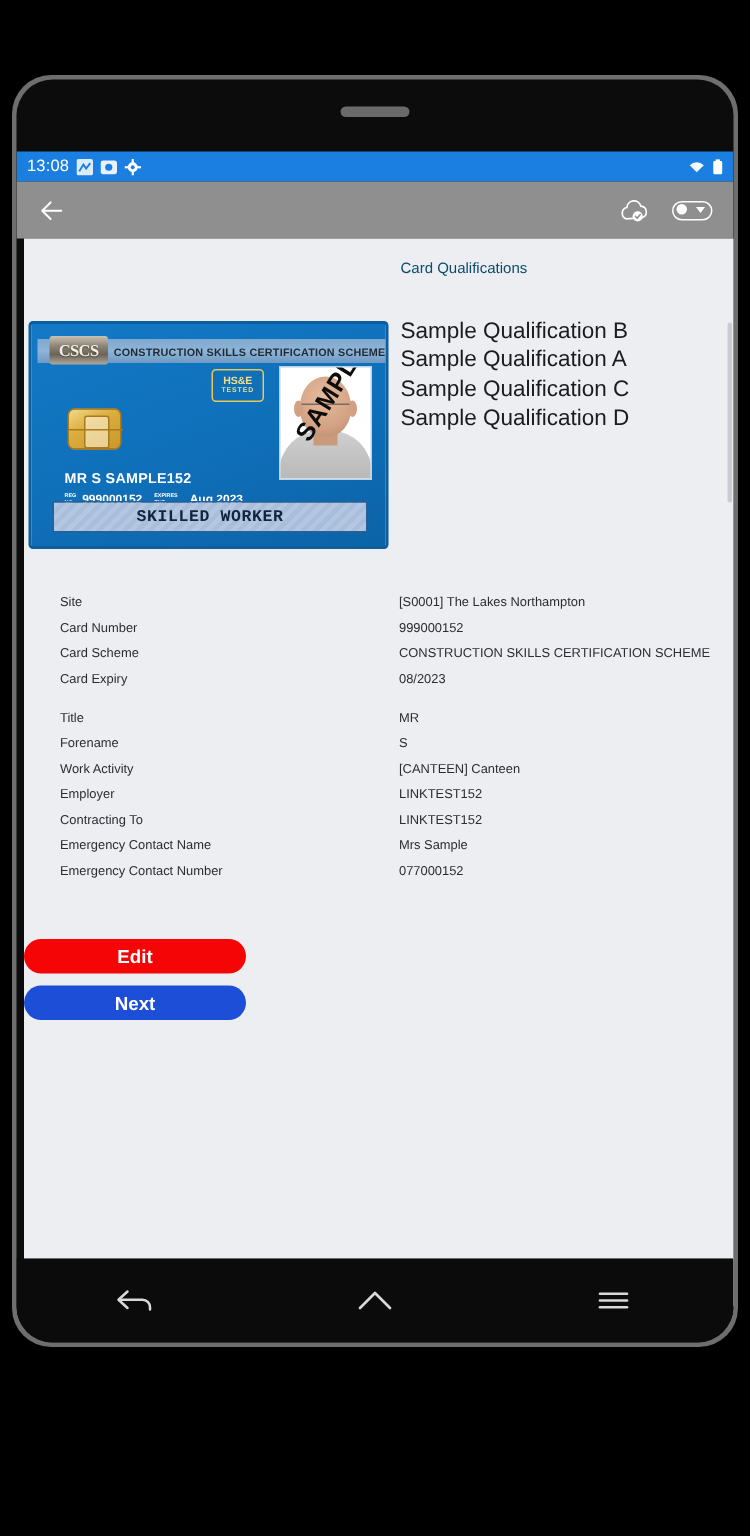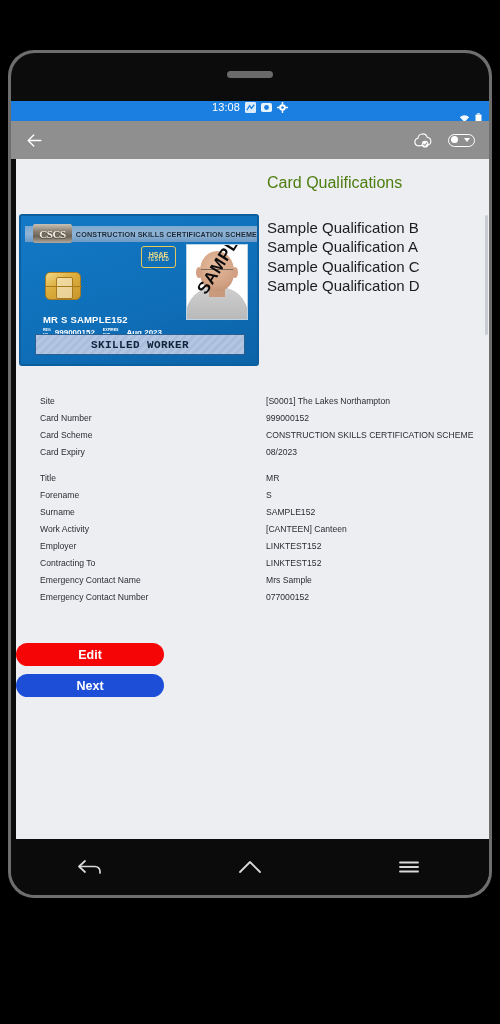--- a/index.html
+++ b/index.html
@@ -257,21 +257,21 @@
     background: repeating-linear-gradient(135deg,#b3c7e2 0 3px,#a9bedb 3px 6px);
     border: 1.5px solid #2a5f93;
     display: flex; align-items: center; justify-content: center; font-family: Liberation Mono, monospace;
   }
   .card-banner span {
     font-size: 11px; font-weight: bold; color: #10253c; letter-spacing: .4px;
   }
 
   
   .quals { padding-left: 8px; padding-top: 6px; flex: 1 1 auto; }
-  .quals-title { font-size: 16px; color: #4d7c0f; }
+  .quals-title { font-size: 10px; color: #0c4a6e; }
   .quals-list { margin-top: 26px; }
   .qual-item { font-size: 15px; color: #1c1c1e; line-height: 1.29; }
 
   
   .details { margin: 26px 0 0 24px; }
   .detail-row { display: flex; height: 17px; align-items: center; }
   .detail-row.gap { margin-top: 9px; }
   .detail-label { width: 226px; font-size: 8.6px; color: #2c2c33; }
   .detail-value { font-size: 8.6px; color: #2c2c33; }
 
@@ -318,21 +318,21 @@
   .sys-nav > div { flex: 1; display: flex; justify-content: center; align-items: center; cursor: pointer; }
 </style>
 </head>
 <body>
 
 <div class="device-outer">
 <div class="device-inner">
 
   <div class="speaker-slot"></div>
 
-  <div class="status-bar" style="background: rgb(26, 127, 224); flex-direction: column;">
+  <div class="status-bar" style="background: rgb(26, 127, 224);">
     <div class="status-left">
       <span class="status-time">13:08</span>
       <svg class="sb-ico" viewBox="0 0 12 12">
         <rect x="0" y="0" width="12" height="12" rx="1.5" fill="#ffffff" opacity=".85"></rect>
         <path d="M2 9 L5 4 L7 7 L10 3" stroke="#1a7fe0" stroke-width="1.4" fill="none"></path>
       </svg>
       <svg class="sb-ico" viewBox="0 0 12 12">
         <rect x="0" y="1" width="12" height="10" rx="2" fill="#ffffff" opacity=".9"></rect>
         <circle cx="6" cy="6" r="2.6" fill="#1a7fe0"></circle>
       </svg>
@@ -453,24 +453,20 @@
           </div>
           <div class="detail-row gap">
             <div class="detail-label">Title</div>
             <div class="detail-value">MR</div>
           </div>
           <div class="detail-row">
             <div class="detail-label">Forename</div>
             <div class="detail-value">S</div>
           </div>
           <div class="detail-row">
-            <div class="detail-label">Surname</div>
-            <div class="detail-value">SAMPLE152</div>
-          </div>
-          <div class="detail-row">
             <div class="detail-label">Work Activity</div>
             <div class="detail-value">[CANTEEN] Canteen</div>
           </div>
           <div class="detail-row">
             <div class="detail-label">Employer</div>
             <div class="detail-value">LINKTEST152</div>
           </div>
           <div class="detail-row">
             <div class="detail-label">Contracting To</div>
             <div class="detail-value">LINKTEST152</div>

